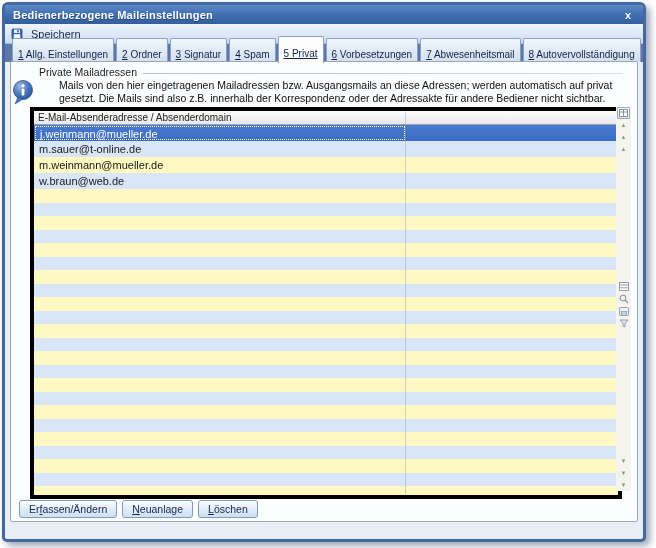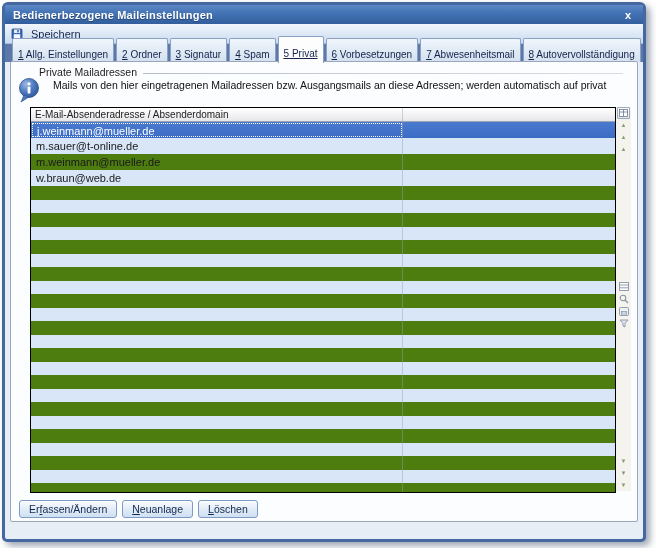--- a/index.html
+++ b/index.html
@@ -26,25 +26,25 @@
        border:1px solid #8ba1c4;border-bottom:none;border-radius:2px 2px 0 0;
        padding:10px 5px 1px 5px;margin-right:2px;height:12px;line-height:12px;white-space:nowrap;}
   .tab.active{background:#fdfdfe;height:14px;line-height:14px;position:relative;z-index:3;
               margin-bottom:-1px;padding-bottom:2px;text-decoration:underline;}
   
   .tabpage{position:absolute;left:5px;right:5px;top:56px;height:459px;
            background:#fcfdff;border:1px solid #9aa6bc;border-radius:2px;z-index:1;}
   .grouprow{position:absolute;left:4px;top:4px;right:14px;display:flex;align-items:center;gap:6px;padding-left:24px;}
   .grouplabel{font-size:10.5px;color:#1c1c1c;white-space:nowrap;}
   .grouprule{flex:1;height:1px;background:linear-gradient(90deg,#b9bfc9,#d9dde3);margin-top:2px;}
-  .inforow{position:absolute;left:6px;top:15px;display:flex;gap:12px;}
+  .inforow{position:absolute;left:0;top:15px;display:flex;gap:24px;align-items:flex-end;}
   .infotext{font-size:10.5px;color:#101010;line-height:13px;padding-top:2px;}
   
   .tbl{position:absolute;left:19px;top:45px;width:584px;height:384px;
-       border:1px solid #000000;background:#4d7c0f;overflow:hidden;}
+       border:4px solid #000000;background:#fef9c3;overflow:hidden;}
   .thead{height:13px;background:linear-gradient(180deg,#ffffff,#e7e7ea);
          border-bottom:1px solid #9aa4b4;font-size:10px;color:#222;
          display:flex;align-items:center;padding-left:4px;}
   .tbody{position:absolute;left:0;right:0;top:14px;bottom:0;overflow:hidden;}
   .row{height:16px;display:flex;align-items:center;font-size:11px;color:#1a1a1a;}
   .row .c1{width:370px;height:14px;line-height:14px;padding-left:4px;box-sizing:border-box;margin:1px 0 1px 1px;}
   .row.sel{background:linear-gradient(180deg,#4a7ace,#3b6cc5);color:#fff;}
   .row.sel .c1{border:1px dotted rgba(255,255,255,.95);}
   .stripe{height:13.5px;}
   .stripe.alt,.row.alt{background:#d8e6f8;}
@@ -115,20 +115,21 @@
             </radialGradient>
           </defs>
           <circle cx="12" cy="11" r="9.5" fill="url(#ig)" stroke="#274d8c" stroke-width="0.8"></circle>
           <path d="M7 18 L4 25 L12 20 Z" fill="#4a76bc" stroke="#274d8c" stroke-width="0.6"></path>
           <circle cx="12" cy="6.8" r="1.6" fill="#fff"></circle>
           <rect x="10.6" y="9.4" width="2.8" height="7.2" rx="1.2" fill="#fff"></rect>
         </svg>
       </span>
       <span class="infotext">
         <span>Mails von den hier eingetragenen Mailadressen bzw. Ausgangsmails an diese Adressen; werden automatisch auf privat</span><br>
+        <span>gesetzt. Die Mails sind also z.B. innerhalb der Korrespondenz oder der Adressakte für andere Bediener nicht sichtbar.</span>
       </span>
     </div>
 
     <div class="tbl">
       <div class="thead">
         <span>E-Mail-Absenderadresse / Absenderdomain</span>
       </div>
       <div class="tbody">
           <div class="row sel">
             <span class="c1">j.weinmann@mueller.de</span>

